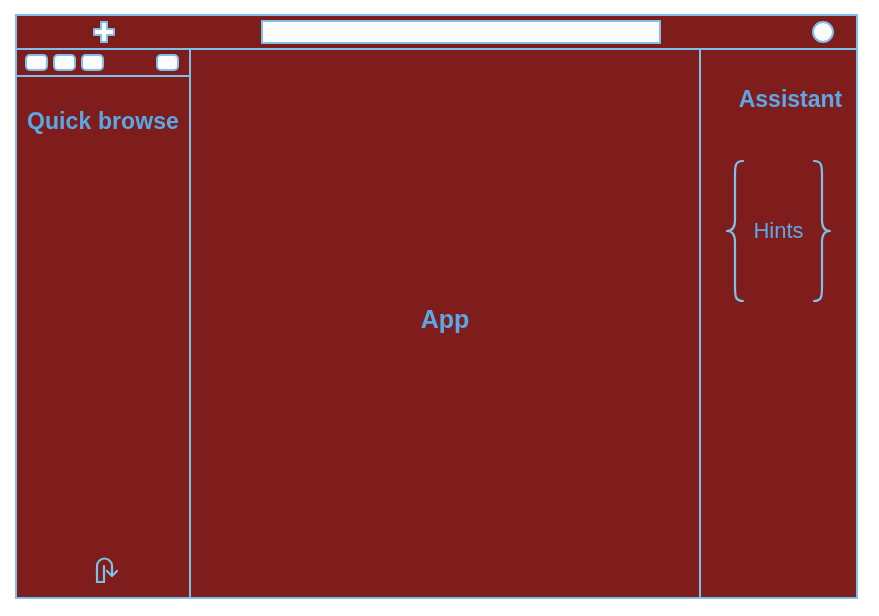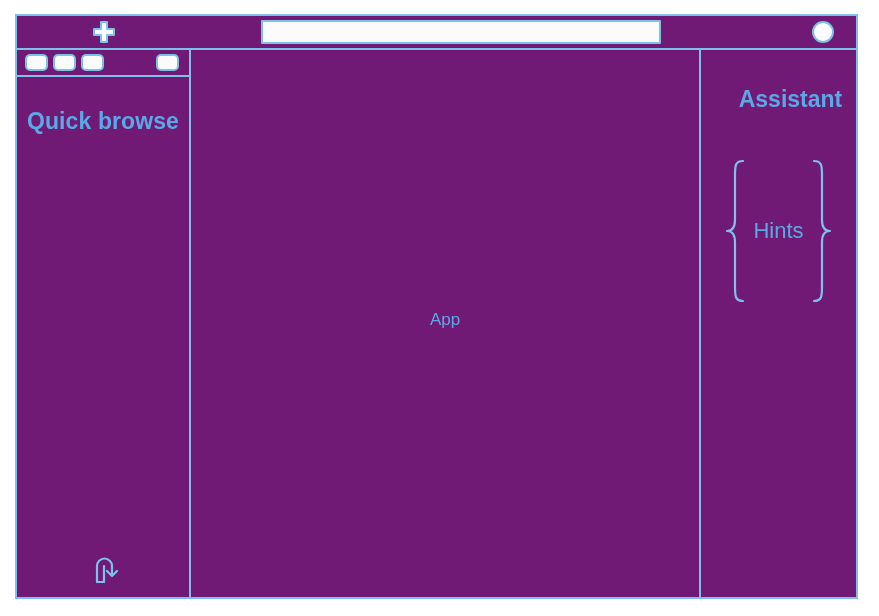--- a/index.html
+++ b/index.html
@@ -18,21 +18,21 @@
 
   
   #wireframe {
     position: absolute;
     left: 15px;
     top: 14px;
     width: 843px;
     height: 585px;
     box-sizing: border-box;
     border: 2px solid #7dc0ea;
-    background: #701a75;
+    background: #7f1d1d;
     display: flex;
     flex-direction: column;
   }
 
   
   .topbar {
     height: 34px;
     flex: 0 0 34px;
     box-sizing: border-box;
     border-bottom: 2px solid #7dc0ea;
@@ -165,22 +165,22 @@
   .app-pane {
     flex: 1 1 auto;
     box-sizing: border-box;
     border-right: 2px solid #7dc0ea;
     display: flex;
     align-items: center;
     justify-content: center;
     min-width: 0;
   }
   .app-label {
-    font-size: 17px;
-    font-weight: normal;
+    font-size: 25px;
+    font-weight: bold;
     color: #5aa9e6;
     margin-top: -8px;
   }
 
   
   .assistant-pane {
     width: 155px;
     flex: 0 0 155px;
     box-sizing: border-box;
     position: relative;

